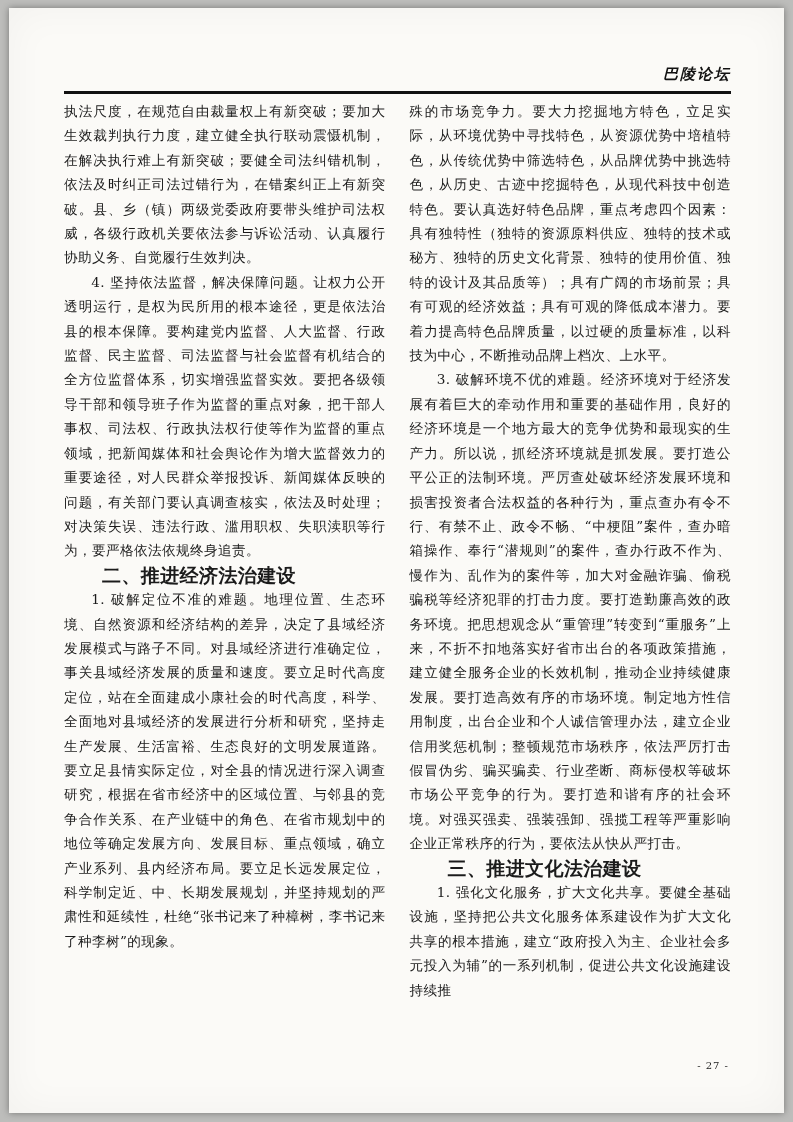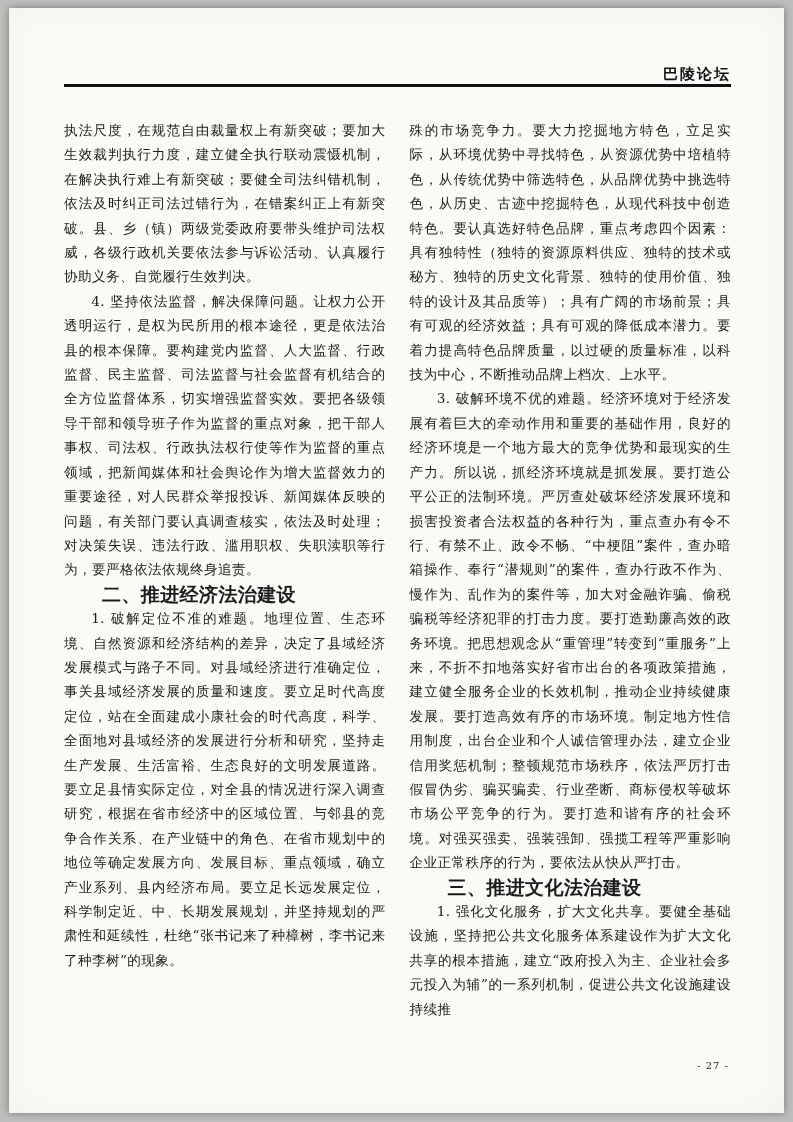--- a/index.html
+++ b/index.html
@@ -14,33 +14,35 @@
   }
   .page {
     position: absolute;
     left: 9px; top: 8px; right: 9px; bottom: 9px;
     background: #fbfaf7;
     box-shadow: 0 0 7px rgba(0,0,0,0.38), inset 0 0 40px rgba(0,0,0,0.04);
     padding: 56px 53px 0 55px;
   }
   .page-header {
     text-align: right;
+    padding-bottom: 7px;
     border-bottom: 3px solid #111;
+    font-style: italic;
   }
   .journal-title {
     font-size: 15px;
     font-weight: bold;
     color: #111;
     letter-spacing: 2px;
     line-height: 20px;
   }
   .columns {
     display: flex;
     gap: 24px;
-    margin-top: 31px;
+    margin-top: 5px;
     height: 932px;
     overflow: hidden;
     justify-content: flex-end;
   }
   .column {
     flex: 1 1 0;
     min-width: 0;
   }
   .column p, .column h3 {
     margin: 0;

